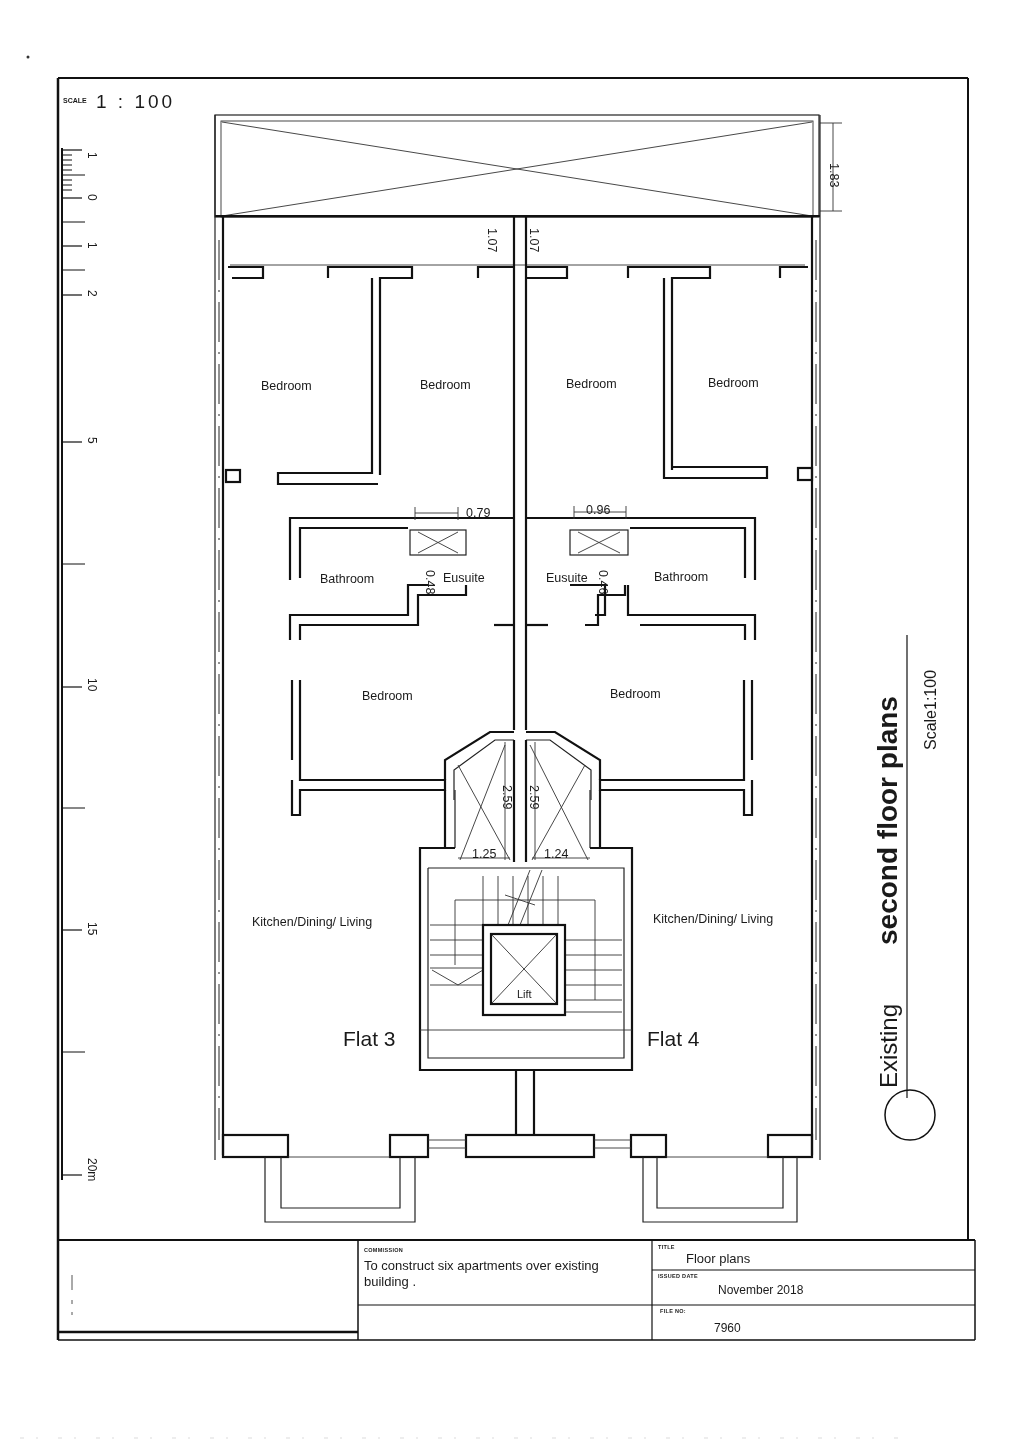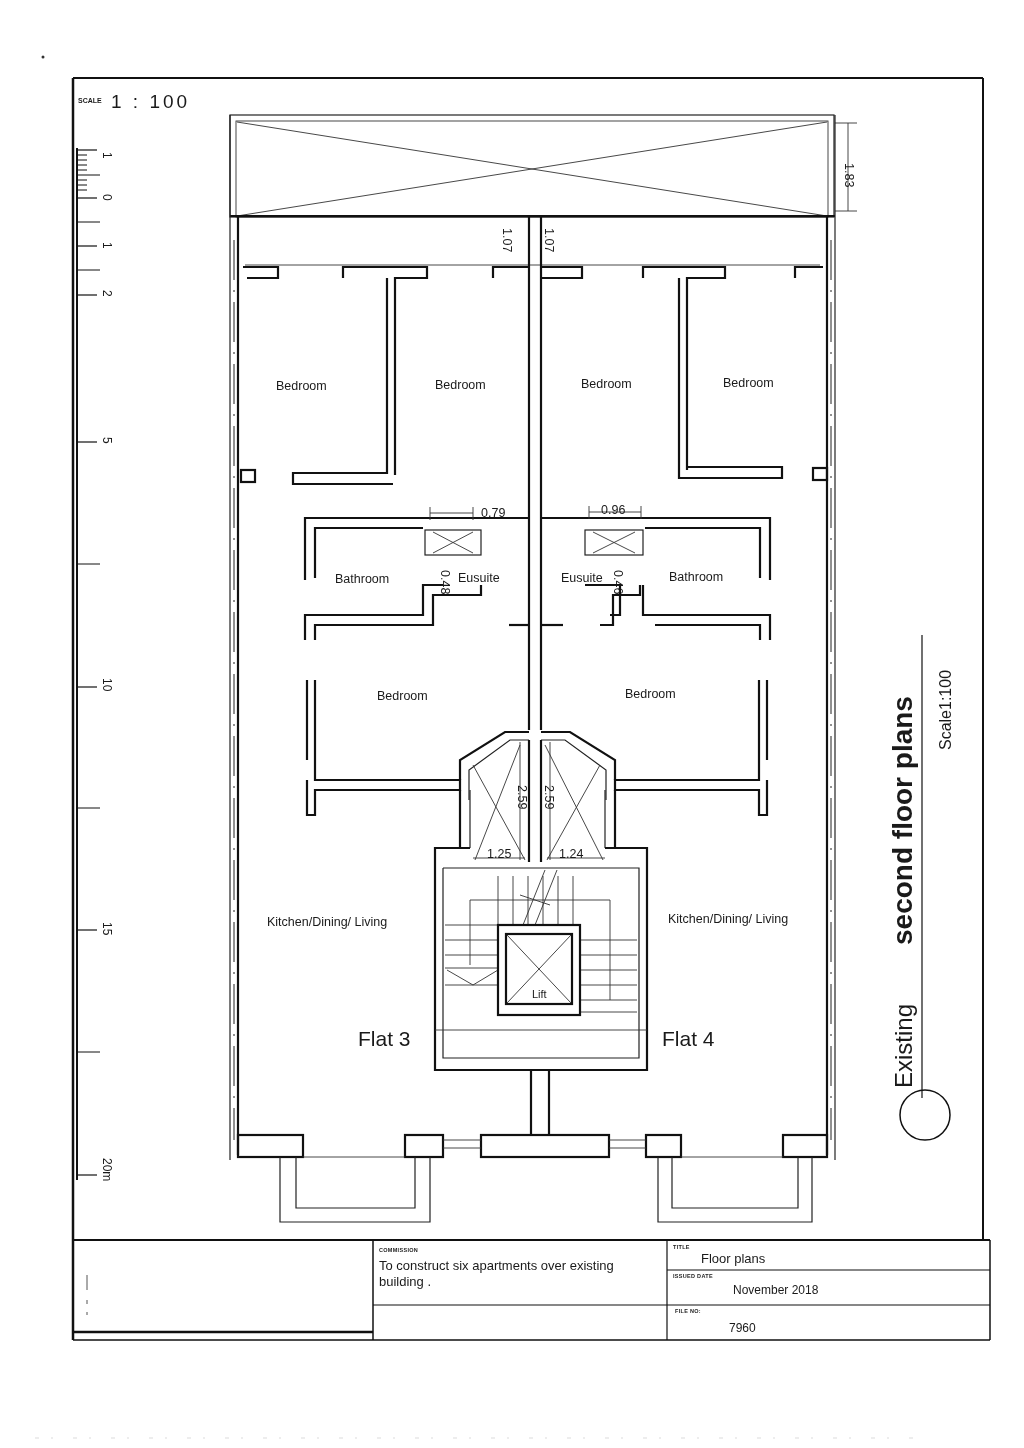--- a/index.html
+++ b/index.html
@@ -1,18 +1,18 @@
 <!DOCTYPE html>
 <html><head>
 <meta charset="utf-8">
 <style>
   html, body { margin: 0; padding: 0; background: #ffffff; }
   body { width: 1024px; height: 1448px; position: relative; overflow: hidden;
          font-family: "Liberation Sans", sans-serif; color: #1a1a1a; }
-  .sheet { position: absolute; left: 0; top: 0; width: 948px; height: 1448px; padding-left: 15px; }
+  .sheet { position: absolute; left: 0; top: 0; width: 948px; height: 1448px; }
   svg text { font-family: "Liberation Sans", sans-serif; fill: #1a1a1a; }
   .wall { fill: none; stroke: #111; stroke-width: 2.2; }
   .wallthin { fill: none; stroke: #222; stroke-width: 1.2; }
   .hair { fill: none; stroke: #333; stroke-width: 0.9; }
   .room-label { font-size: 12.5px; }
   .flat-label { font-size: 21px; }
   .dim { font-size: 12.5px; }
   .tb-small { font-size: 5.5px; letter-spacing: 0.3px; font-weight: bold; }
   .tb-text { font-size: 13px; }
   .tb-val { font-size: 12px; }

